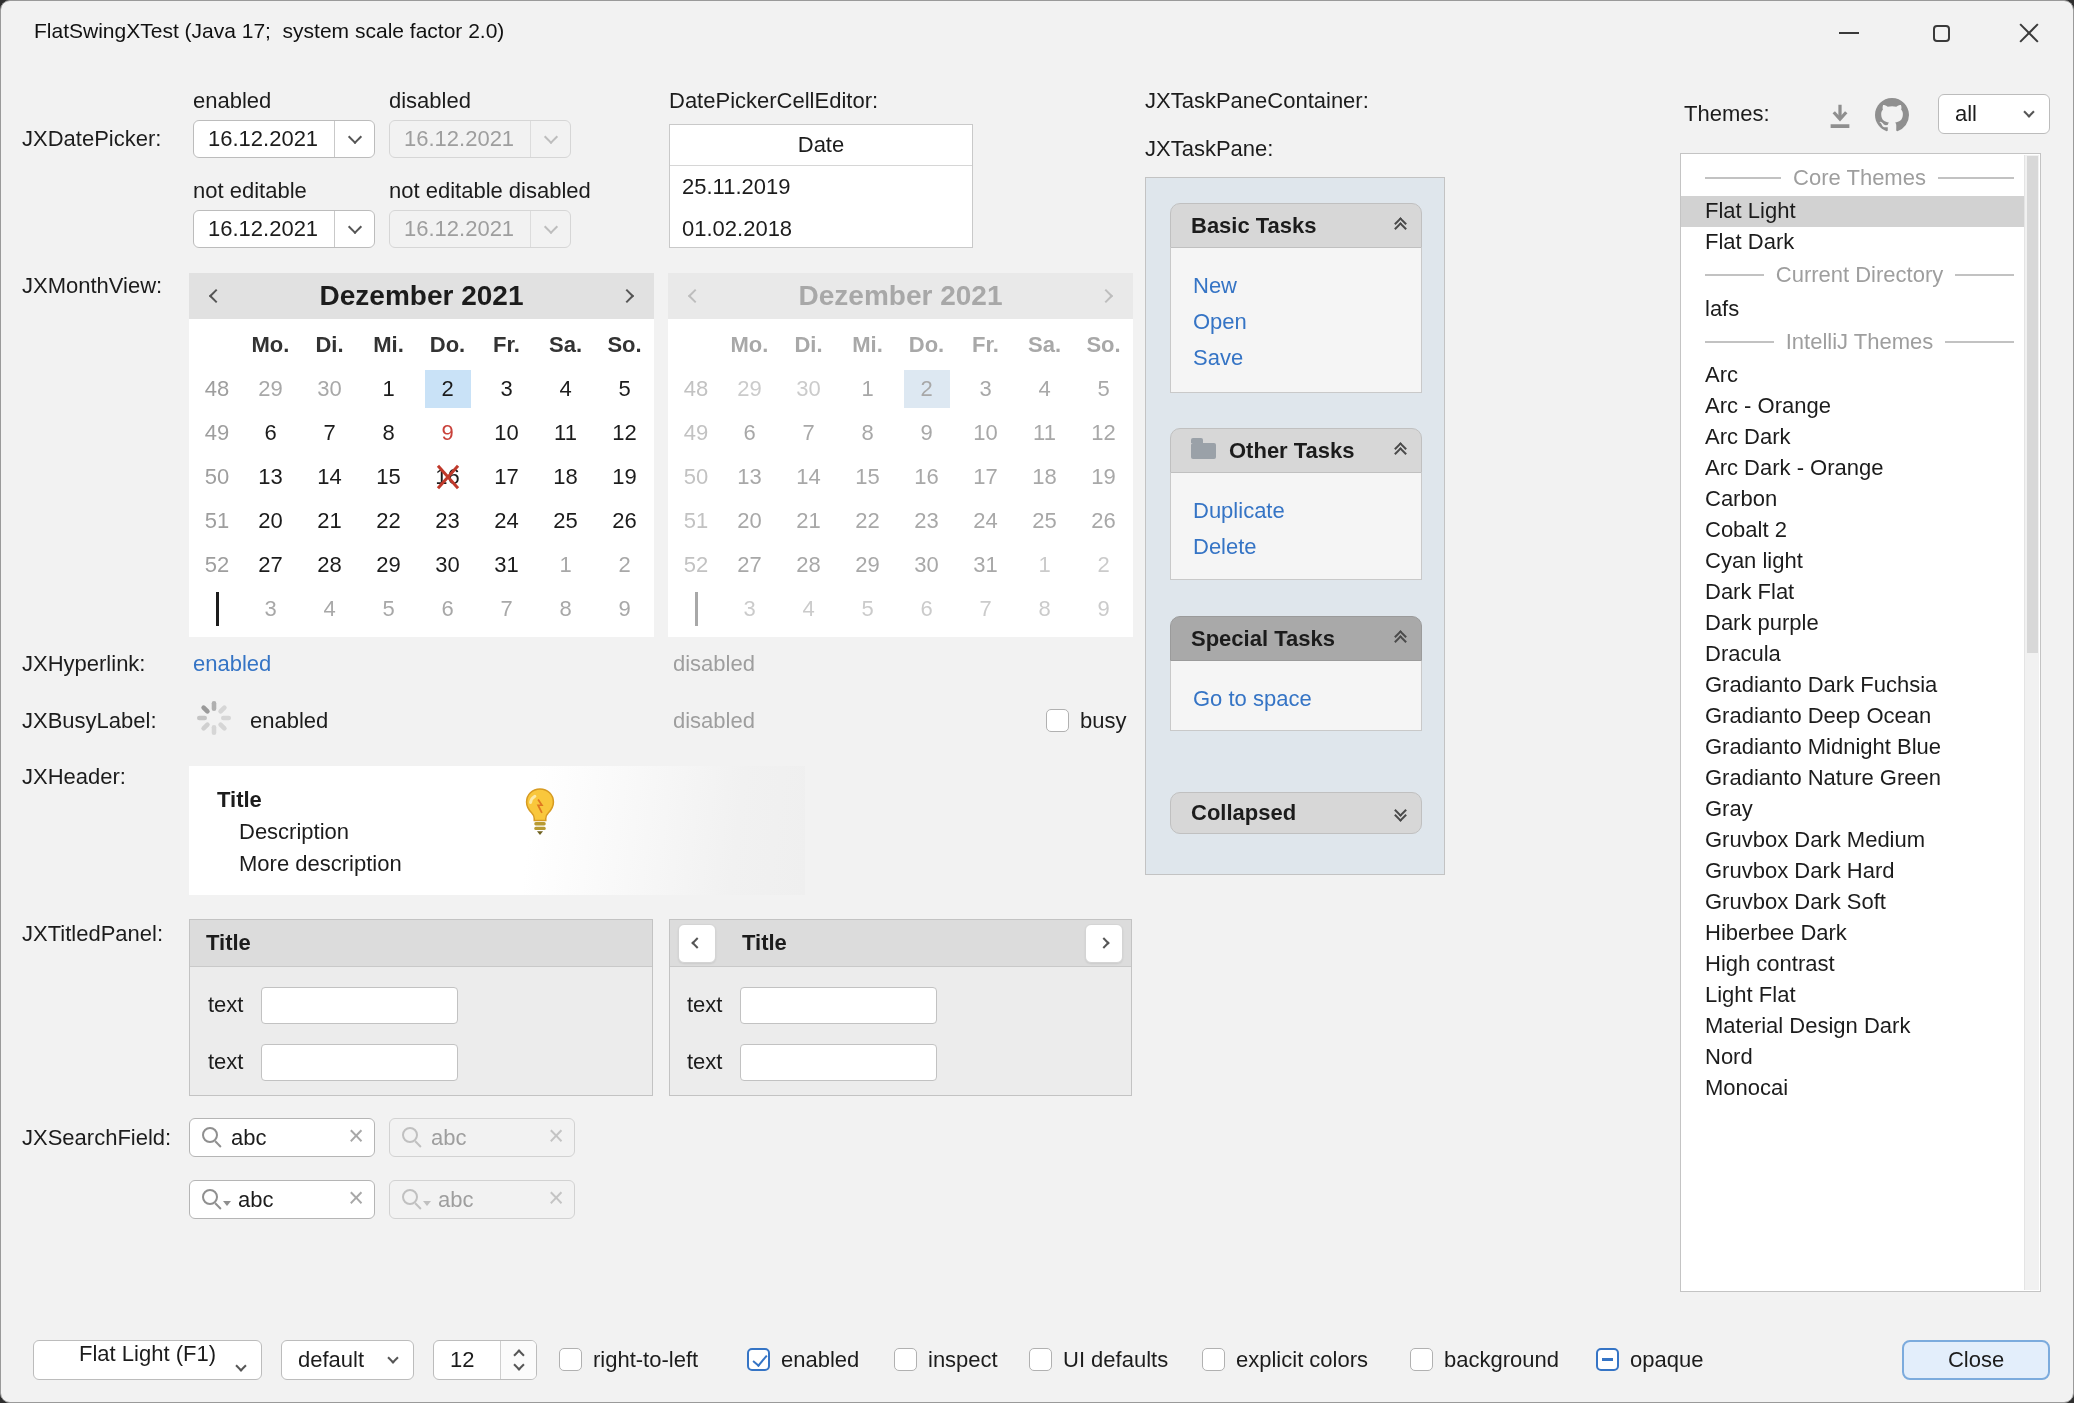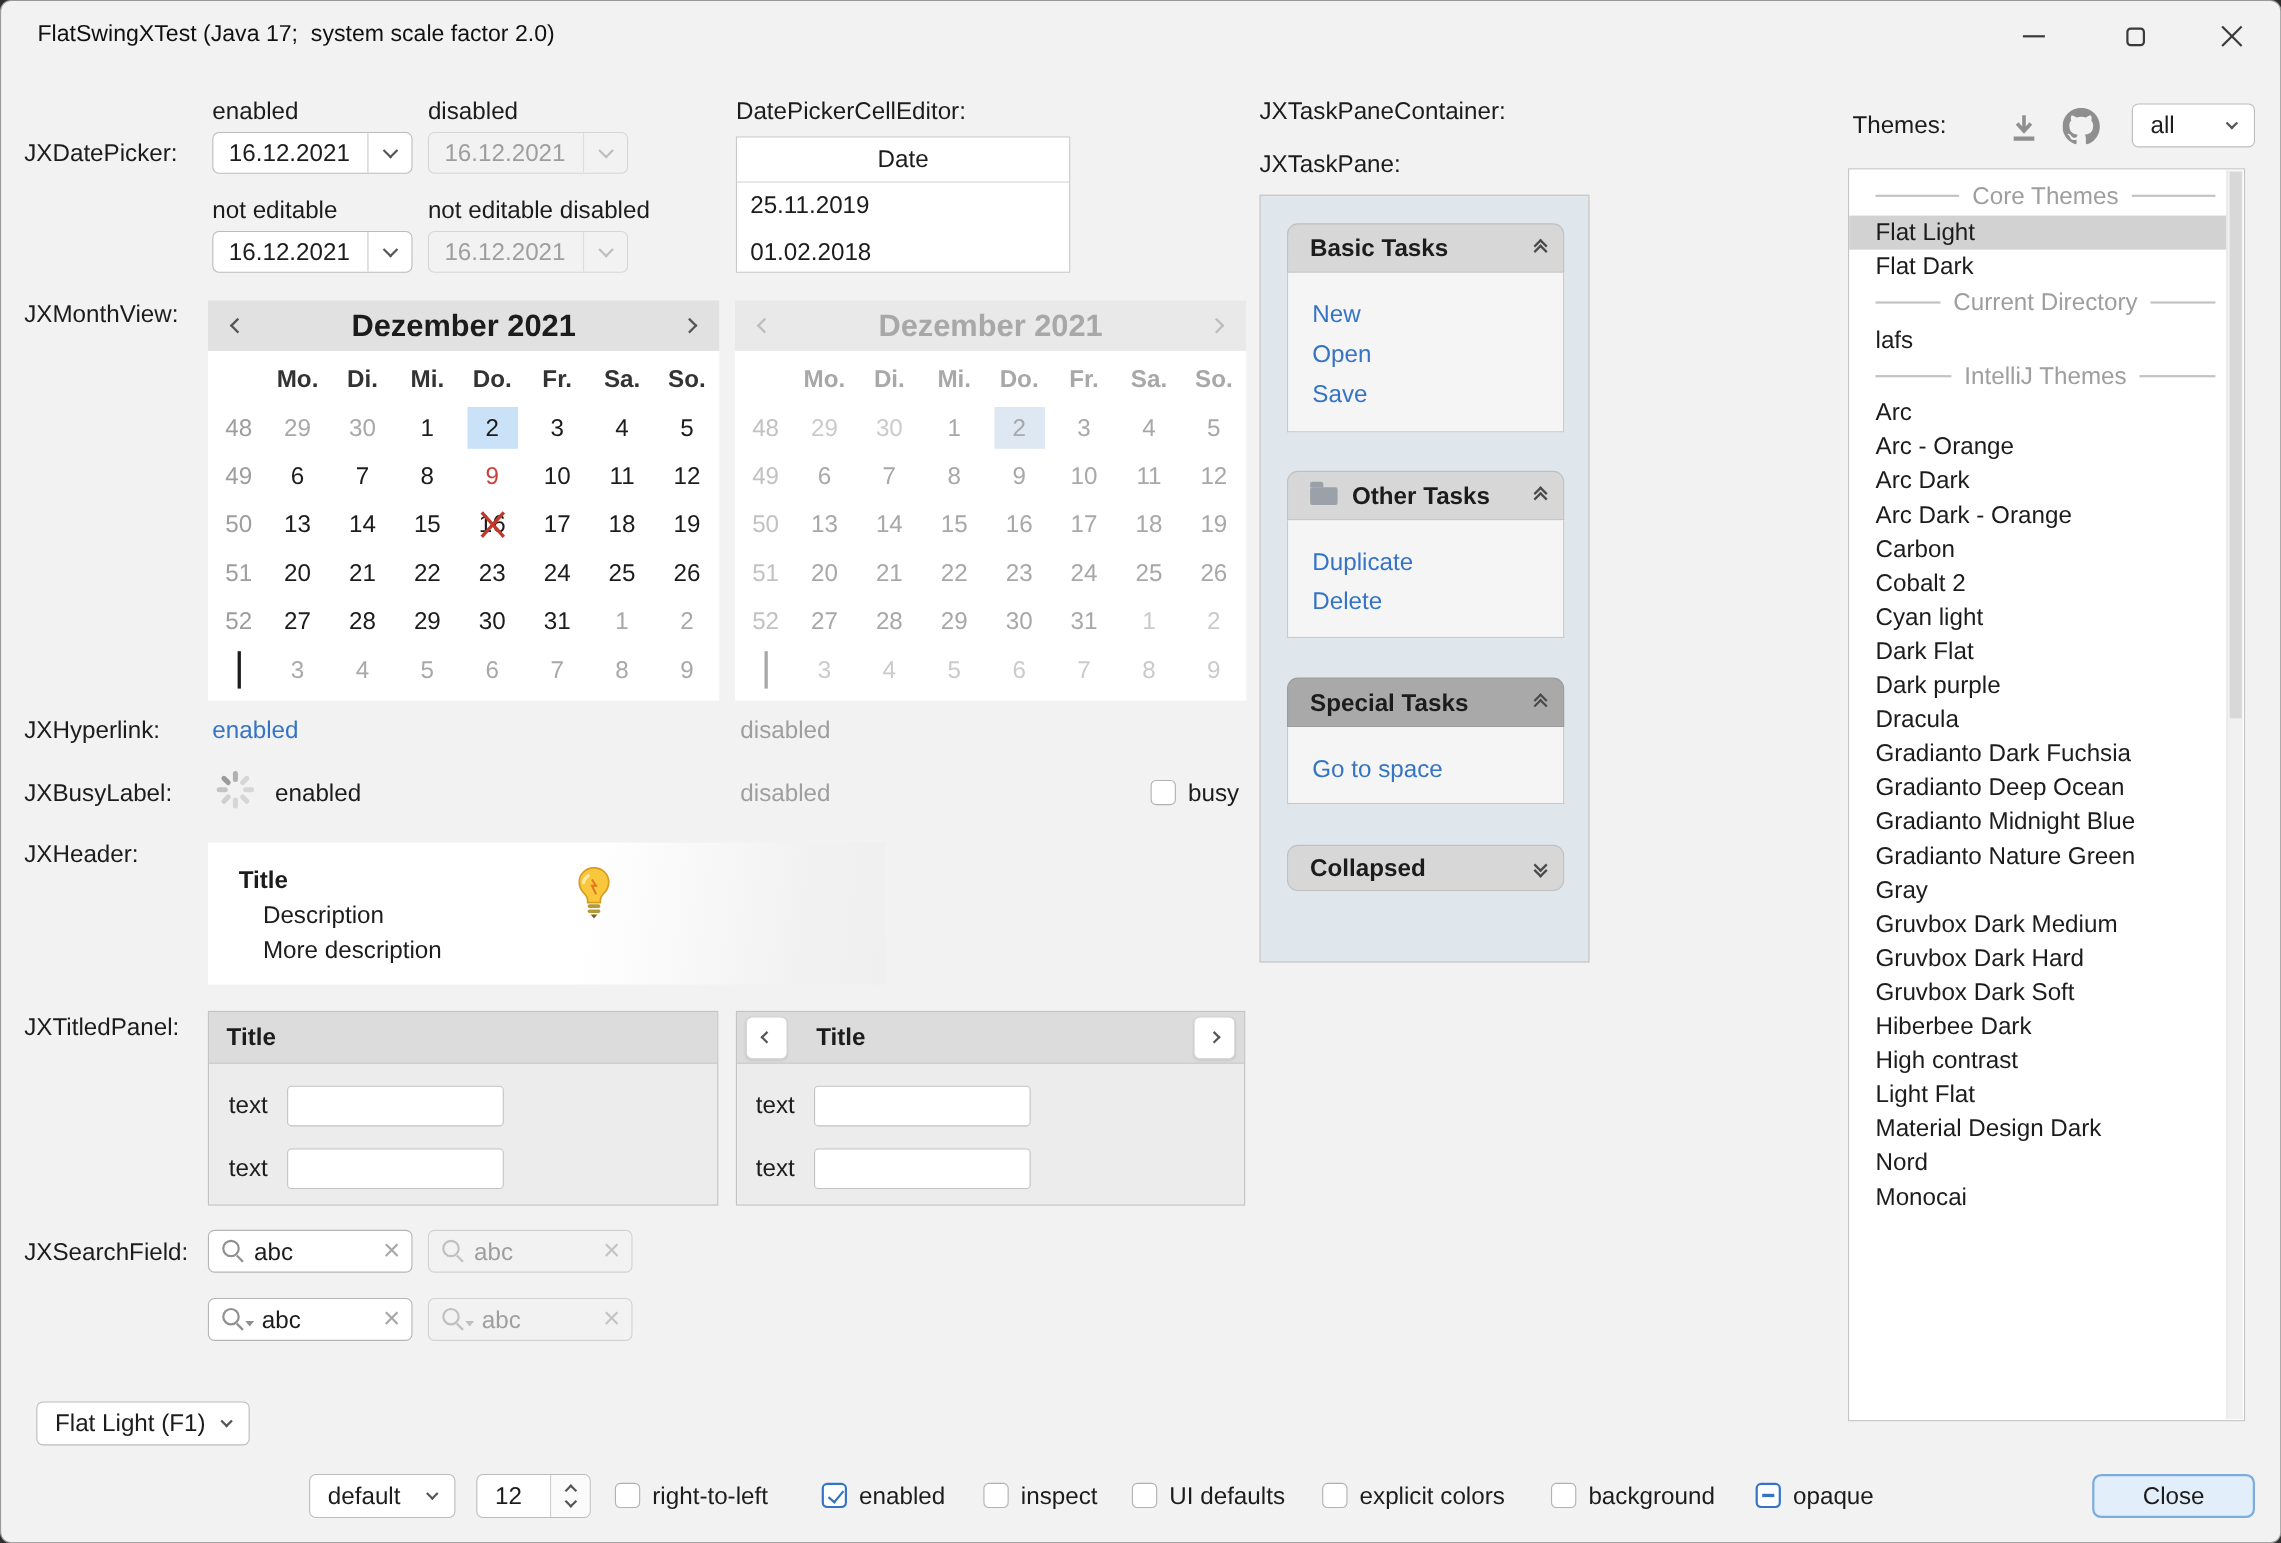--- a/index.html
+++ b/index.html
@@ -93,21 +93,21 @@
   .search.off .mag{border-color:#c0c0c0;}
   .search.off .mag::after{background:#c0c0c0;}
   .caret{width:0;height:0;border-left:4.5px solid transparent;border-right:4.5px solid transparent;border-top:5.5px solid #8f8f8f;margin-top:8px;flex:none;}
   .search.off .caret{border-top-color:#c0c0c0;}
 
   
   .tpc{position:absolute;background:var(--tpbg);border:1px solid #c3c3c3;}
   .pane{position:absolute;left:24px;width:252px;}
   .pane-h{height:45px;background:#d7d7d7;border:1px solid #c0c0c0;border-radius:10px 10px 0 0;display:flex;align-items:center;padding:0 16px 0 20px;font-weight:bold;}
   .pane-h.special{background:#a9a9a9;border-color:#9b9b9b;}
-  .pane-h.rounded{border-radius:10px;height:42px;}
+  .pane-h.rounded{border-radius:10px;height:42px;margin-top:24px;}
   .pane-b{background:#f5f5f5;border:1px solid #c9c9c9;border-top:none;padding-top:20px;padding-left:22px;}
   .plink{display:block;color:var(--accent);line-height:36px;}
   .dchev{display:flex;flex-direction:column;margin-left:auto;align-items:center;}
   .dchev span{width:9px;height:9px;border-right:2.4px solid #4a4a4a;border-bottom:2.4px solid #4a4a4a;display:block;}
   .dchev span + span{margin-top:-4px;}
   .dchev.up span{transform:rotate(-135deg);}
   .dchev.down span{transform:rotate(45deg);}
   .folder{position:relative;width:25px;height:16px;background:#9aa1a8;border-radius:2px;margin-right:13px;flex:none;}
   .folder::before{content:'';position:absolute;top:-5px;left:0;width:12px;height:5px;background:#9aa1a8;border-radius:2px 2px 0 0;}
 
@@ -695,21 +695,21 @@
       <div class="titem">Gruvbox Dark Hard</div>
       <div class="titem">Gruvbox Dark Soft</div>
       <div class="titem">Hiberbee Dark</div>
       <div class="titem">High contrast</div>
       <div class="titem">Light Flat</div>
       <div class="titem">Material Design Dark</div>
       <div class="titem">Nord</div>
       <div class="titem">Monocai</div>
     </div>
 
-  <div class="combo" style="left:32px;top:1273px;width:194px;">
+  <div class="combo" style="left:32px;top:1339px;width:229px;flex-direction:column;">
     <span class="val">Flat Light (F1)</span>
     <span class="chev down sm"></span>
   </div>
   <div class="combo" style="left:280px;top:1339px;width:133px;">
     <span class="val">default</span>
     <span class="chev down sm"></span>
   </div>
   <div class="spin" style="left:432px;top:1339px;">
     <span class="val">12</span>
     <span class="btns">

